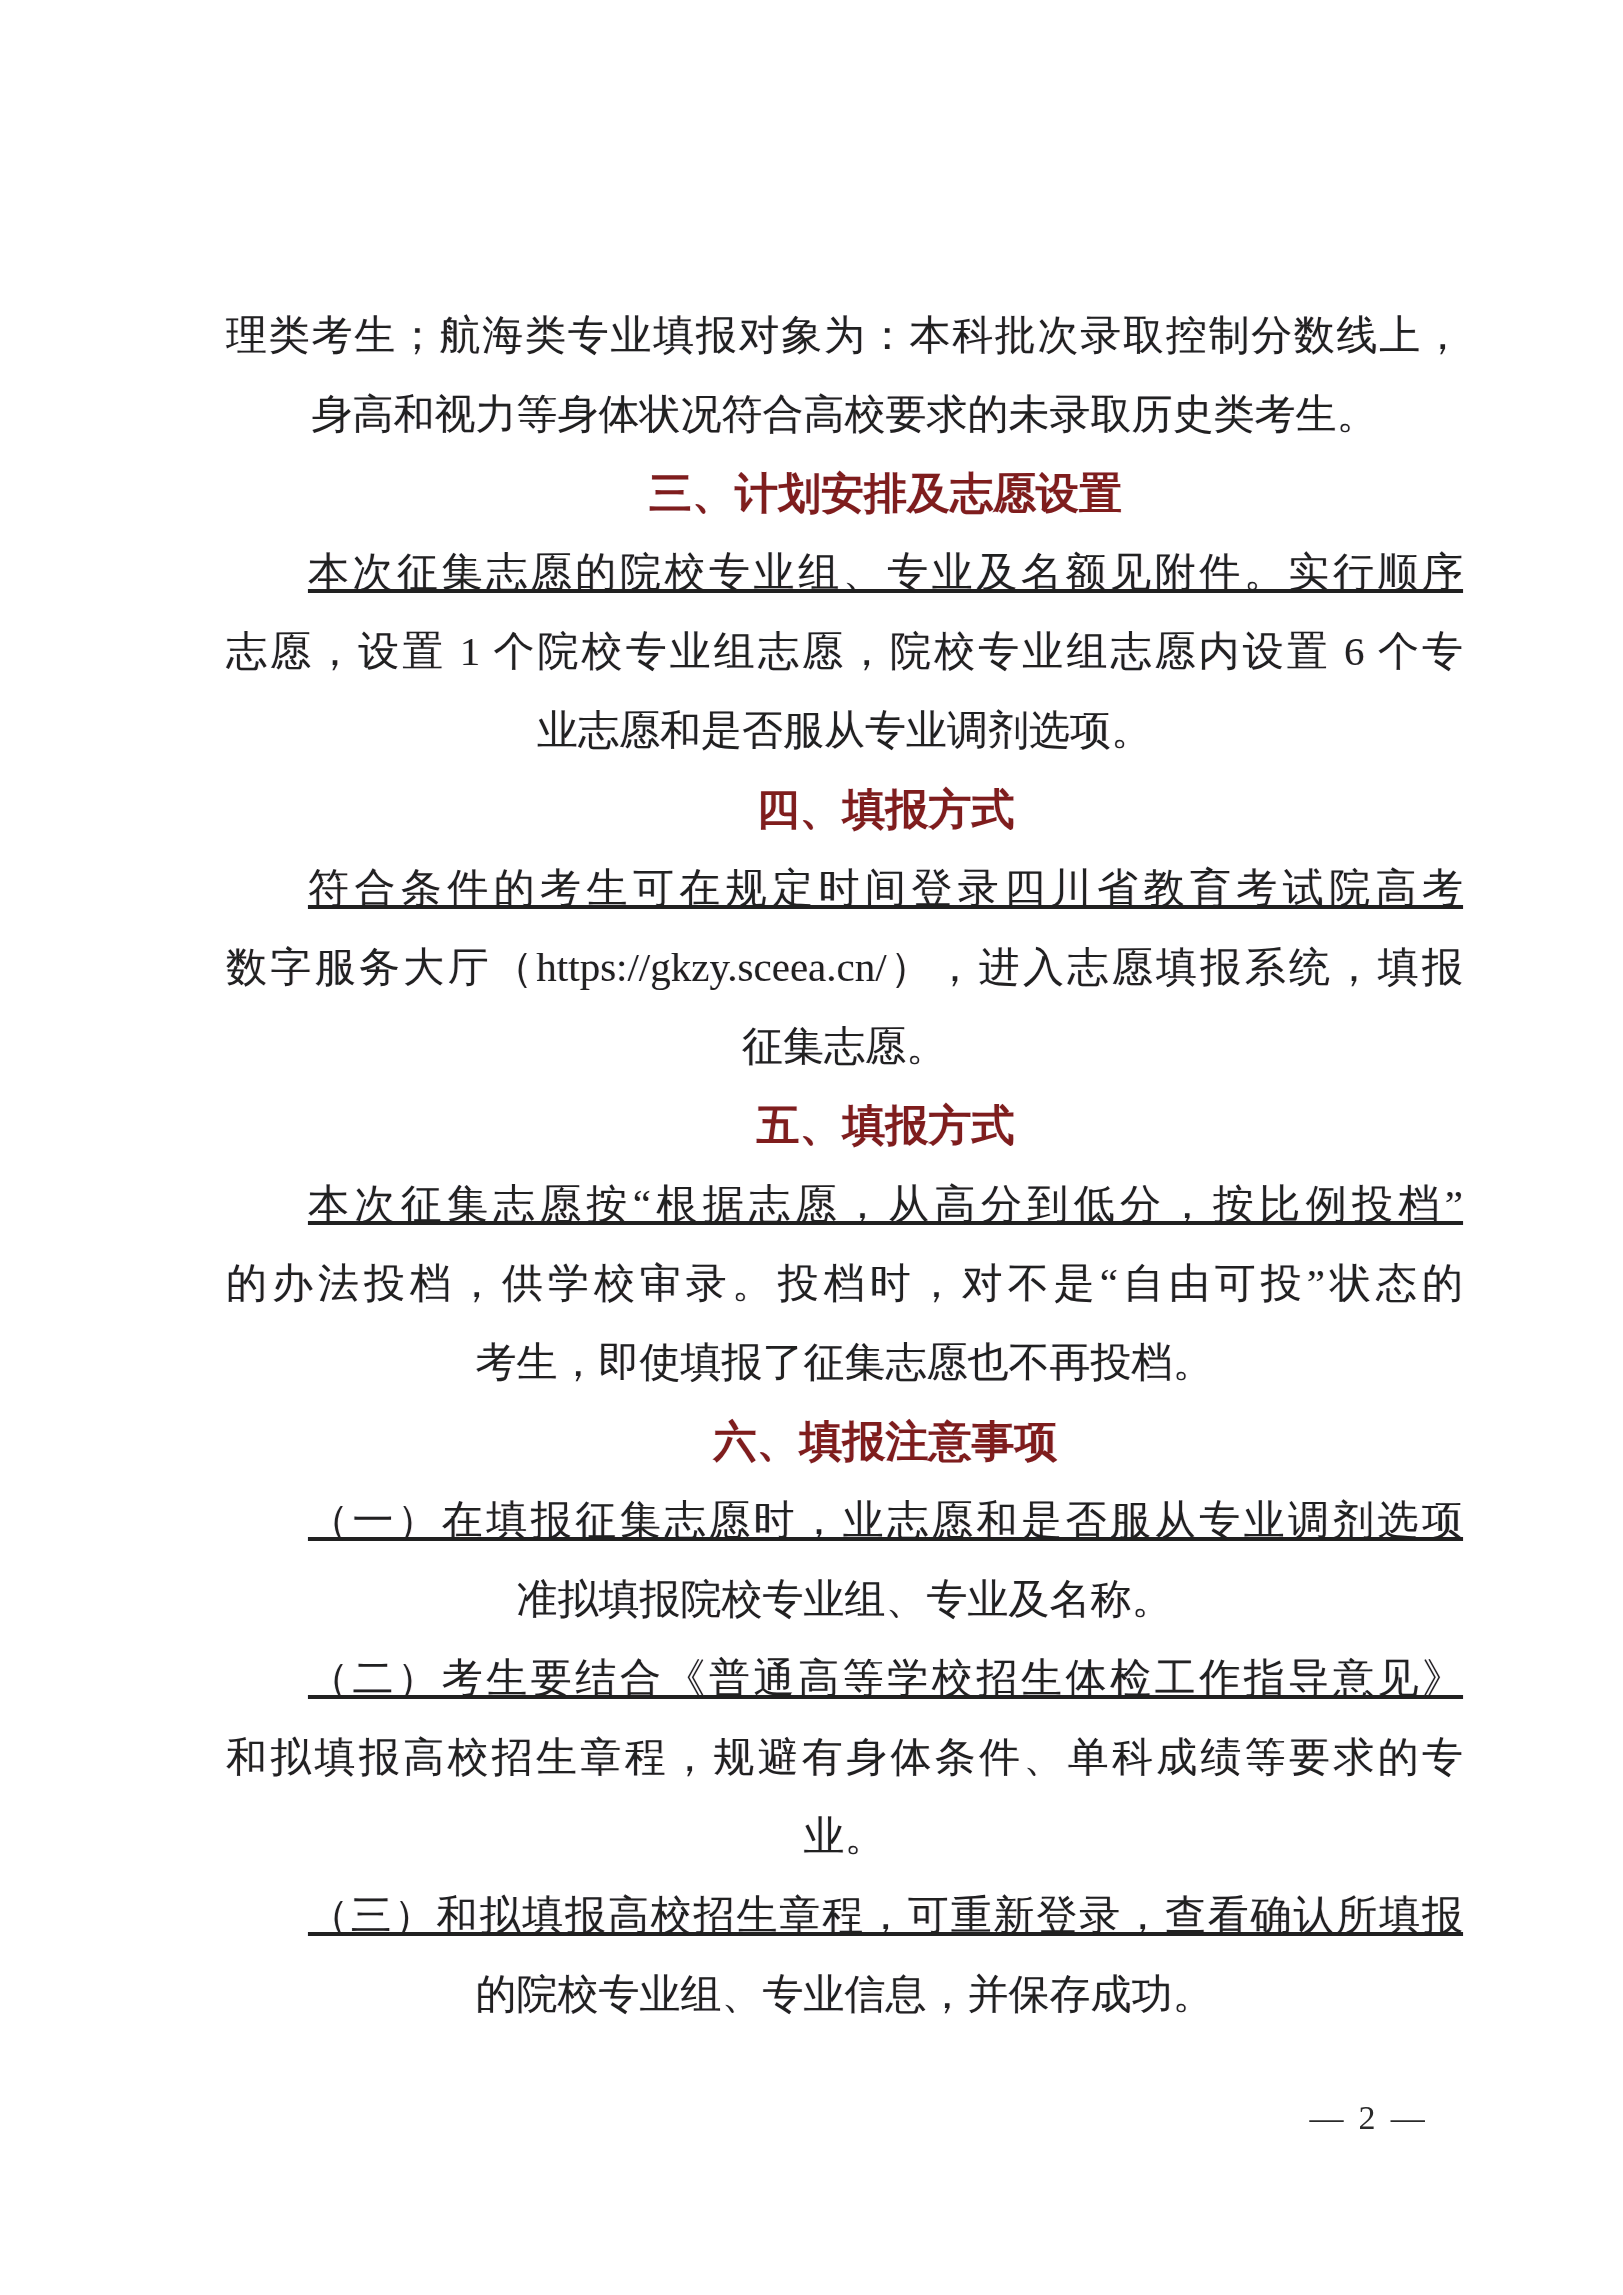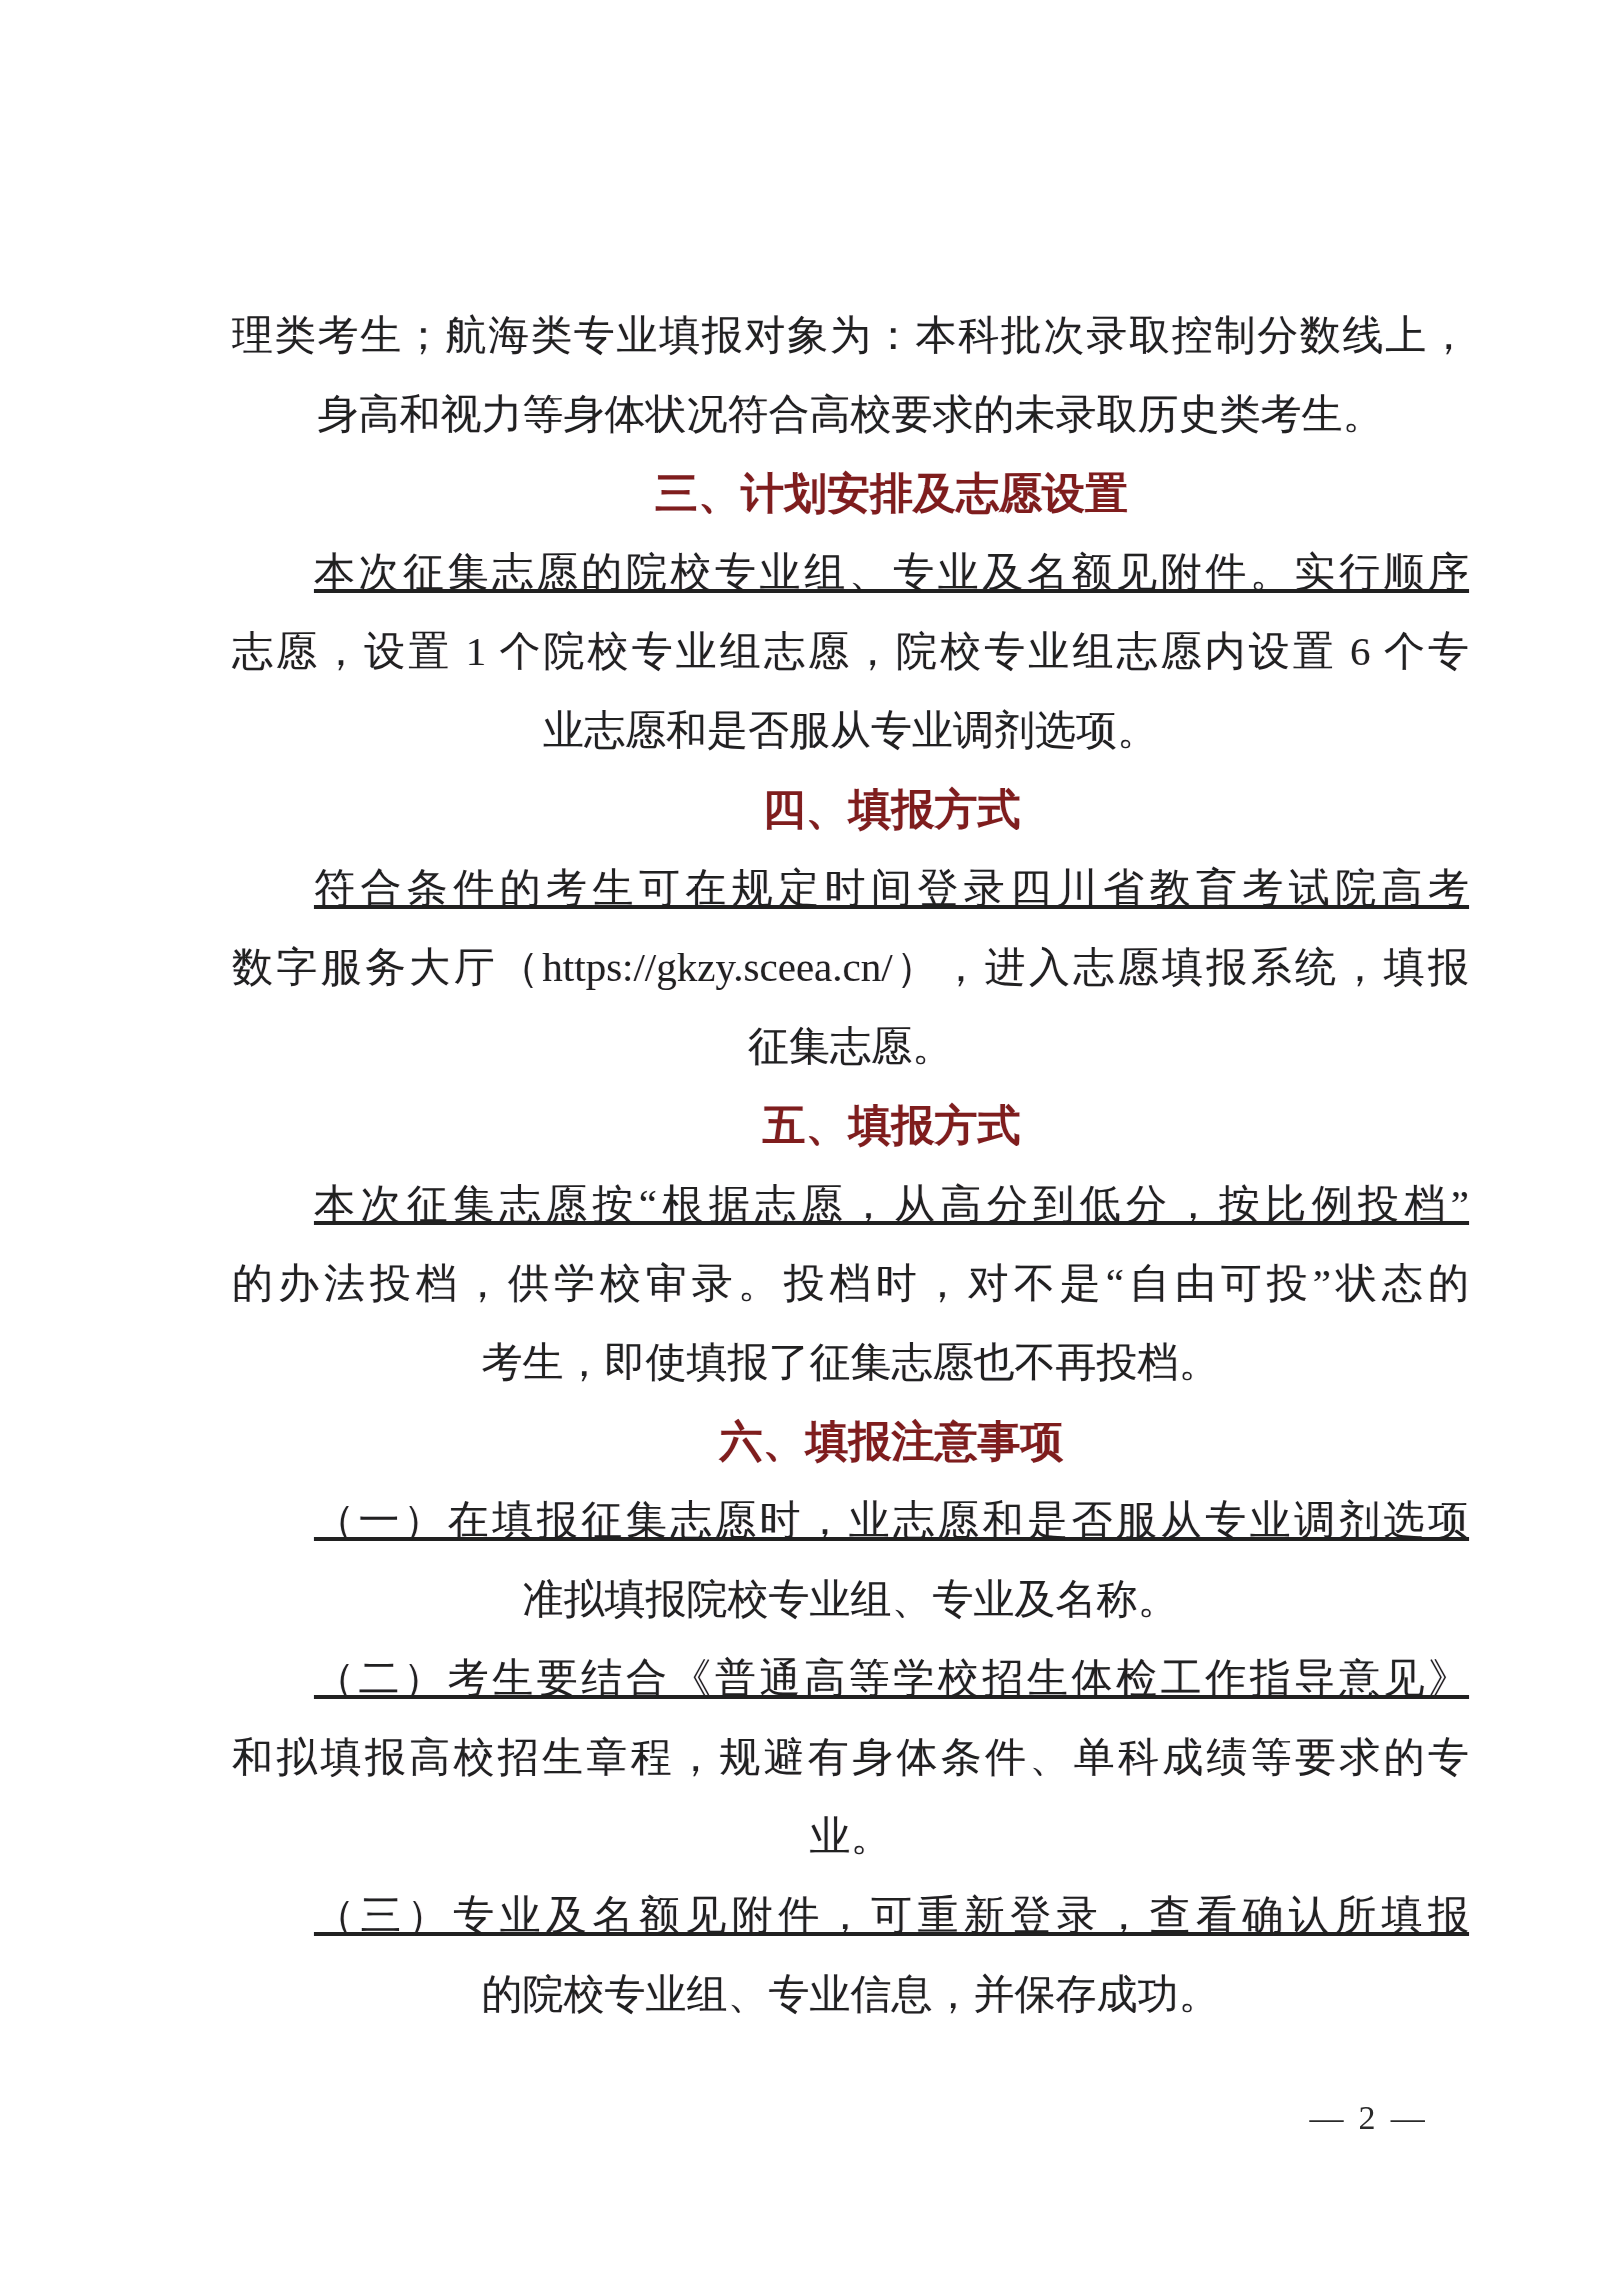--- a/index.html
+++ b/index.html
@@ -7,21 +7,21 @@
     position:relative;
     width:1623px;
     height:2295px;
     background:#ffffff;
     margin:0 auto;
     overflow:hidden;
     font-family:"Liberation Serif","DejaVu Serif",serif;
   }
   .textblock{
     position:absolute;
-    left:232px;
+    left:226px;
     top:296px;
     width:1237px;
   }
   .line{
     height:79px;
     line-height:79px;
     font-size:41px;
     color:#212121;
     white-space:nowrap;
     text-shadow:0.8px 0 0 rgba(150,30,90,0.10), -0.8px 0 0 rgba(30,60,150,0.10);
@@ -67,18 +67,18 @@
       <div class="line heading">五、填报方式</div>
       <div class="line body-first just">本次征集志愿按“根据志愿，从高分到低分，按比例投档”</div>
       <div class="line body-cont just">的办法投档，供学校审录。投档时，对不是“自由可投”状态的</div>
       <div class="line body-cont">考生，即使填报了征集志愿也不再投档。</div>
       <div class="line heading">六、填报注意事项</div>
       <div class="line body-first just">（一）在填报征集志愿时，业志愿和是否服从专业调剂选项</div>
       <div class="line body-cont">准拟填报院校专业组、专业及名称。</div>
       <div class="line body-first just">（二）考生要结合《普通高等学校招生体检工作指导意见》</div>
       <div class="line body-cont just">和拟填报高校招生章程，规避有身体条件、单科成绩等要求的专</div>
       <div class="line body-cont">业。</div>
-      <div class="line body-first just">（三）专业及名额见附件，可重新登录，查看确认所填报</div>
+      <div class="line body-first just">（三）和拟填报高校招生章程，可重新登录，查看确认所填报</div>
       <div class="line body-cont">的院校专业组、专业信息，并保存成功。</div>
     </div>
   <div class="footer">— 2 —</div>
 </div>
 
 
 </body></html>

